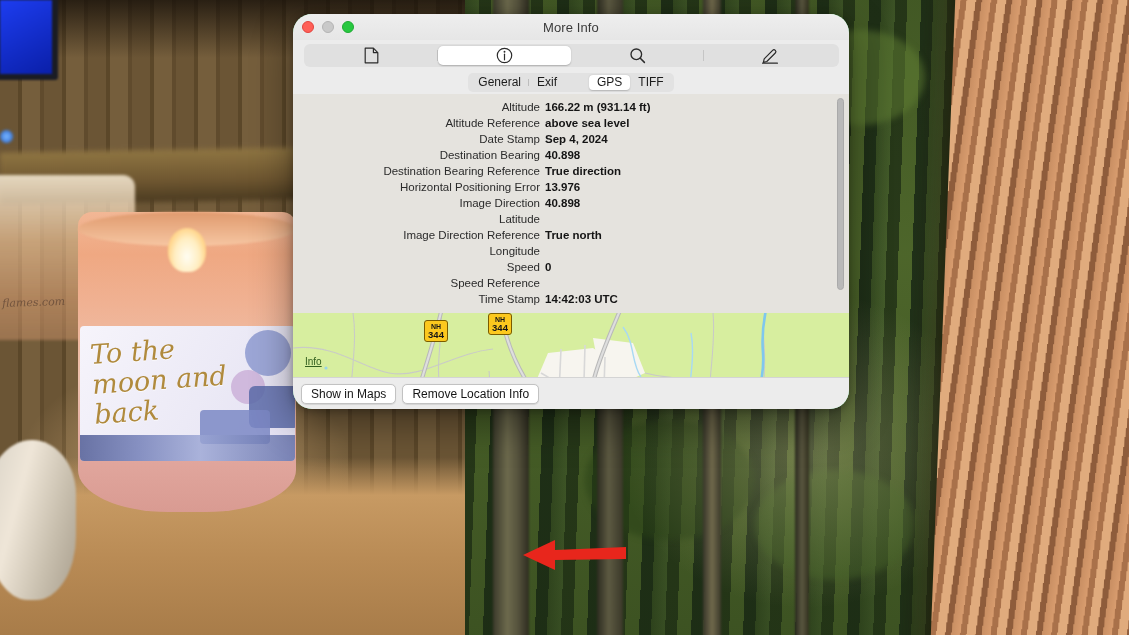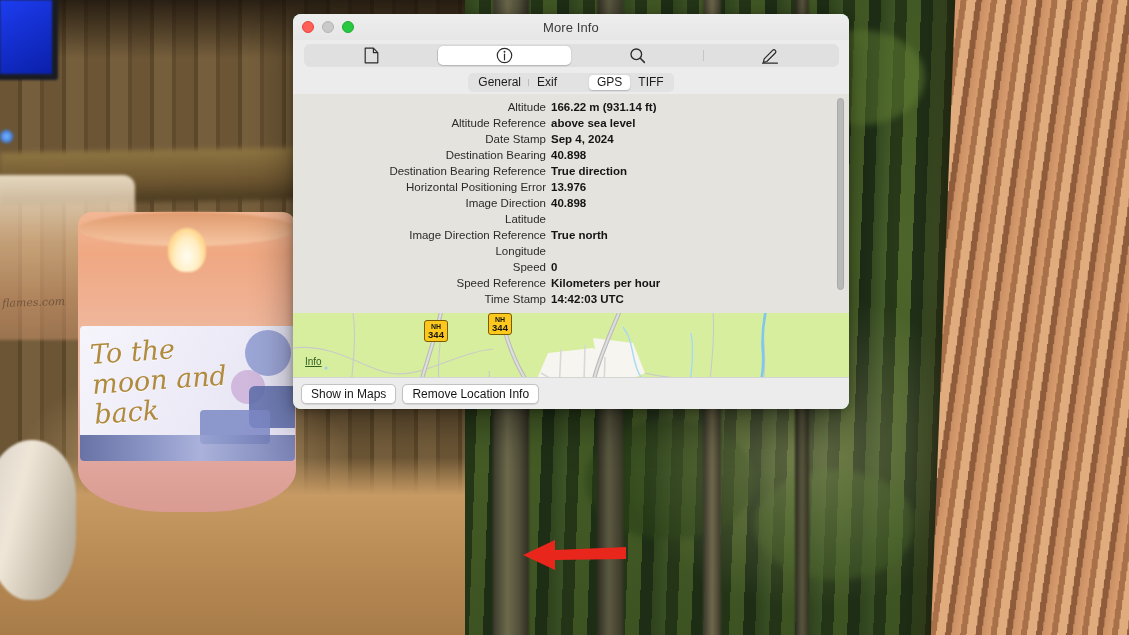--- a/index.html
+++ b/index.html
@@ -229,21 +229,21 @@
   #photo-right .f3 { left: 330px; top: 30px;  width: 130px; height: 95px; background: rgba(98,128,52,0.5); }
   #photo-right .f4 { left: 120px; top: 420px; width: 170px; height: 120px; background: rgba(40,64,22,0.55); }
   #photo-right .f5 { left: 290px; top: 470px; width: 160px; height: 110px; background: rgba(62,92,34,0.5); }
 
   
   #window {
     position: absolute;
     left: 293px; top: 14px;
     width: 556px; height: 395px;
     background: #86efac;
-    border-radius: 8px;
+    border-radius: 19px;
     box-shadow: 0 14px 40px rgba(0,0,0,0.42), 0 2px 8px rgba(0,0,0,0.28);
     overflow: hidden;
     display: flex;
     flex-direction: column;
   }
 
   
   #titlebar {
     height: 26px;
     flex: 0 0 26px;
@@ -351,21 +351,20 @@
     background: #bdbdbd;
   }
 
   
   #meta-pane {
     flex: 0 0 219px;
     background: #e5e3de;
     position: relative;
     overflow: hidden;
     padding-top: 5px;
-    padding-left: 6px;
   }
   .meta-row {
     display: flex;
     height: 16px;
     align-items: center;
     font-size: 11.5px;
   }
   .meta-label {
     width: 252px;
     text-align: right;
@@ -629,21 +628,20 @@
           <div class="meta-row">
             <div class="meta-label">Longitude</div>
             <div class="meta-value"></div>
           </div>
           <div class="meta-row">
             <div class="meta-label">Speed</div>
             <div class="meta-value">0</div>
           </div>
           <div class="meta-row">
             <div class="meta-label">Speed Reference</div>
-            <div class="meta-value">Kilometers per hour</div>
           </div>
           <div class="meta-row">
             <div class="meta-label">Time Stamp</div>
             <div class="meta-value">14:42:03 UTC</div>
           </div>
         </div>
 
       <div id="scrollbar-track">
         <div id="scrollbar-thumb"></div>
       </div>

